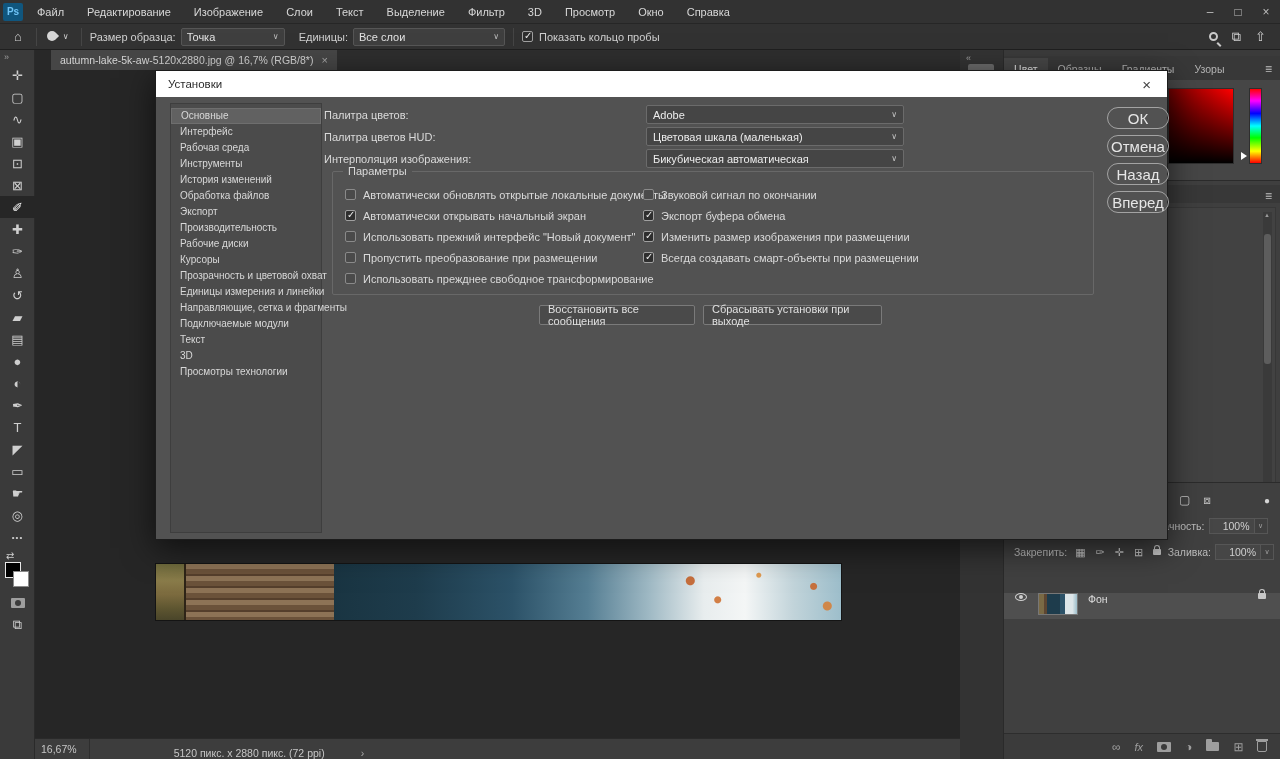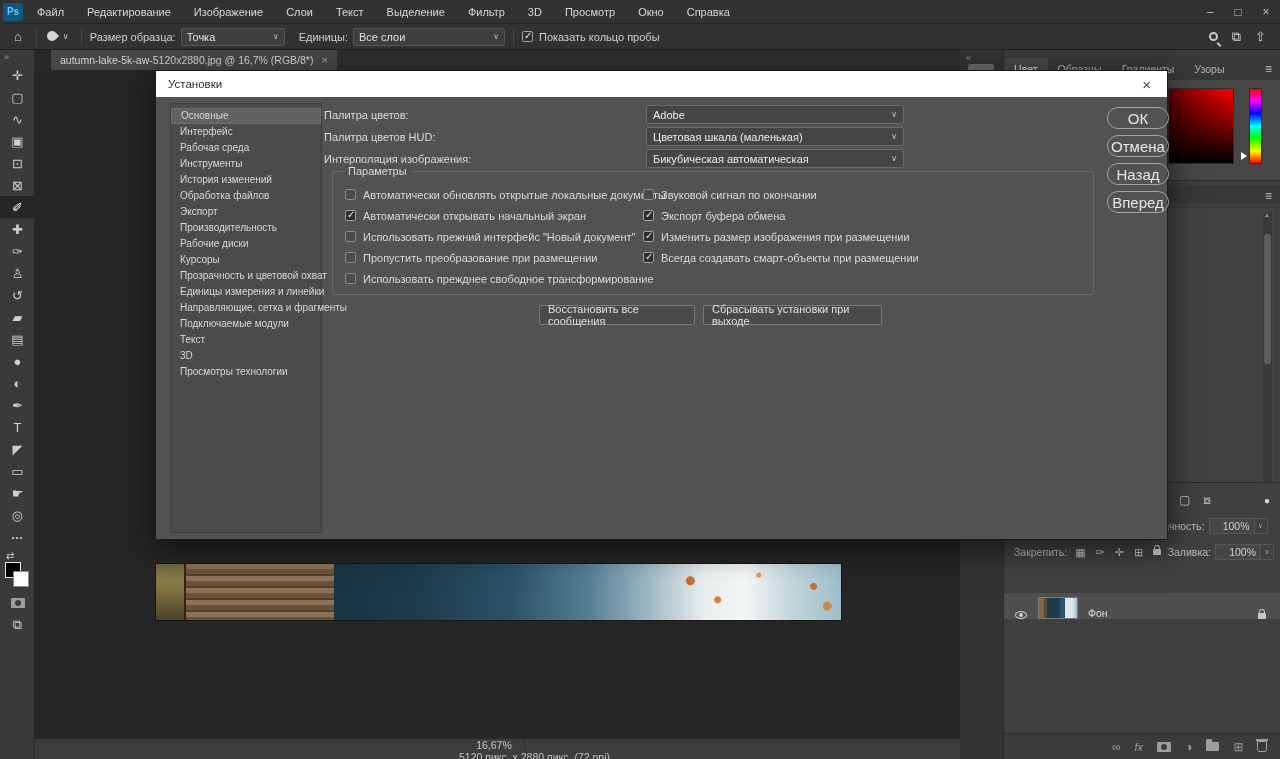--- a/index.html
+++ b/index.html
@@ -57,21 +57,21 @@
       radial-gradient(circle 4px at 96% 40%, #c9682e 0 3px, transparent 4px),
       radial-gradient(circle 5px at 98% 75%, #d5813b 0 4px, transparent 5px),
       radial-gradient(circle 3px at 88% 20%, #e0923f 0 2px, transparent 3px);
     opacity:.9; }
   .ph-rocks { position:absolute; left:0; top:0; width:30px; height:100%;
     background:linear-gradient(180deg,#6e6a3c 0%,#8a7c4a 30%,#7b6a3e 55%,#5d5530 80%,#4a452a 100%); }
   .ph-dock { position:absolute; left:28px; top:0; width:150px; height:100%;
     background:repeating-linear-gradient(180deg,#8d7356 0 5px,#6b523a 5px 10px,#553f2c 10px 12px);
     border-left:2px solid #2e2417; }
   #statusbar { position:absolute; left:0; bottom:0; width:925px; height:21px; background:#3d3d3d;
-    display:flex; align-items:center; font-size:10.5px; color:#c6c6c6; border-top:1px solid #2a2a2a;flex-direction:column; }
+    display:flex; align-items:flex-end; font-size:10.5px; color:#c6c6c6; border-top:1px solid #2a2a2a; }
   .sb-zoom { padding:0 12px 0 6px; border-right:1px solid #2e2e2e; height:100%; display:flex; align-items:center; }
   .sb-dims { padding:0 10px 0 84px; }
   .sb-chev { color:#a8a8a8; padding-left:26px; }
   
   #rightdock { position:absolute; left:960px; top:50px; width:320px; height:709px; background:#333333; }
   #narrowstrip { position:absolute; left:0; top:0; width:44px; height:709px; background:#333333; border-right:1px solid #2a2a2a; }
   .dock-collapse { position:absolute; top:3px; font-size:9px; color:#9e9e9e; }
   .mini-panel { position:absolute; left:8px; top:14px; width:26px; height:12px; background:#6b6b6b; border-radius:2px; }
   #panels { position:absolute; left:44px; top:0; width:276px; height:709px; background:#3b3b3b; }
   #paneltabs { position:absolute; left:0; top:6px; width:276px; height:24px; background:#383838; display:flex; align-items:flex-end; }
@@ -91,21 +91,21 @@
   .scroll-track { position:absolute; right:3px; top:4px; width:9px; height:300px; background:#3a3a3a; }
   .scroll-up { position:absolute; top:0; left:1px; color:#9a9a9a; font-size:6px; }
   .scroll-thumb { position:absolute; left:1px; top:22px; width:7px; height:130px; background:#5d5d5d; border-radius:3px; }
   #layerspanel { position:absolute; left:0; top:432px; width:276px; height:277px; background:#404040; border-top:1px solid #2b2b2b; }
   .ly-filter { position:absolute; left:0; top:6px; width:276px; height:22px; display:flex; align-items:center; gap:13px; padding-left:110px; color:#c9c9c9; font-size:12px; }
   .ly-toggle { margin-left:auto; margin-right:10px; color:#d6d6d6; font-size:10px; }
   .ly-row { position:absolute; width:276px; height:22px; display:flex; align-items:center; color:#bdbdbd; font-size:10.5px; }
   .val-box { width:46px; height:16px; background:#464646; border:1px solid #565656; display:flex; align-items:center; justify-content:flex-end; padding:0 4px; color:#cfcfcf; margin-left:4px; }
   .val-chev { width:13px; height:16px; border:1px solid #565656; border-left:none; display:flex; align-items:center; justify-content:center; color:#9e9e9e; font-size:7px; }
   .lock-icons { display:flex; gap:10px; margin-left:8px; color:#c9c9c9; font-size:11px; align-items:center; }
-  .layer-row { position:absolute; left:0; top:110px; width:276px; height:26px; background:#4f4f4f; display:flex; align-items:flex-end; }
+  .layer-row { position:absolute; left:0; top:110px; width:276px; height:26px; background:#4f4f4f; display:flex; align-items:flex-start; }
   .eye { width:12px; height:8px; border:1px solid #cfcfcf; border-radius:50%; position:relative; margin:0 11px; flex:none; }
   .eye::after { content:""; position:absolute; left:3px; top:1px; width:4px; height:4px; background:#cfcfcf; border-radius:50%; }
   .layer-thumb { width:40px; height:22px; border:1px solid #777;
     background:linear-gradient(90deg,#7a6a45 0 14%,#5d4632 14% 22%,#1e3c4c 22% 55%,#2c5268 55% 68%,#dde6e9 68% 88%,#9dbecb 100%); flex:none; }
   .layer-name { margin-left:10px; color:#dcdcdc; font-size:10.5px; }
   .padlock { display:inline-block; width:8px; height:6px; background:#c8c8c8; border-radius:1px; position:relative; }
   .padlock::before { content:""; position:absolute; top:-4px; left:1px; width:4px; height:4px;
     border:1px solid #c8c8c8; border-bottom:none; border-radius:3px 3px 0 0; }
   .layer-lock { margin-left:auto; margin-right:14px; }
   .ly-bottom { position:absolute; left:0; bottom:0; width:276px; height:26px; background:#3b3b3b; border-top:1px solid #2d2d2d;

